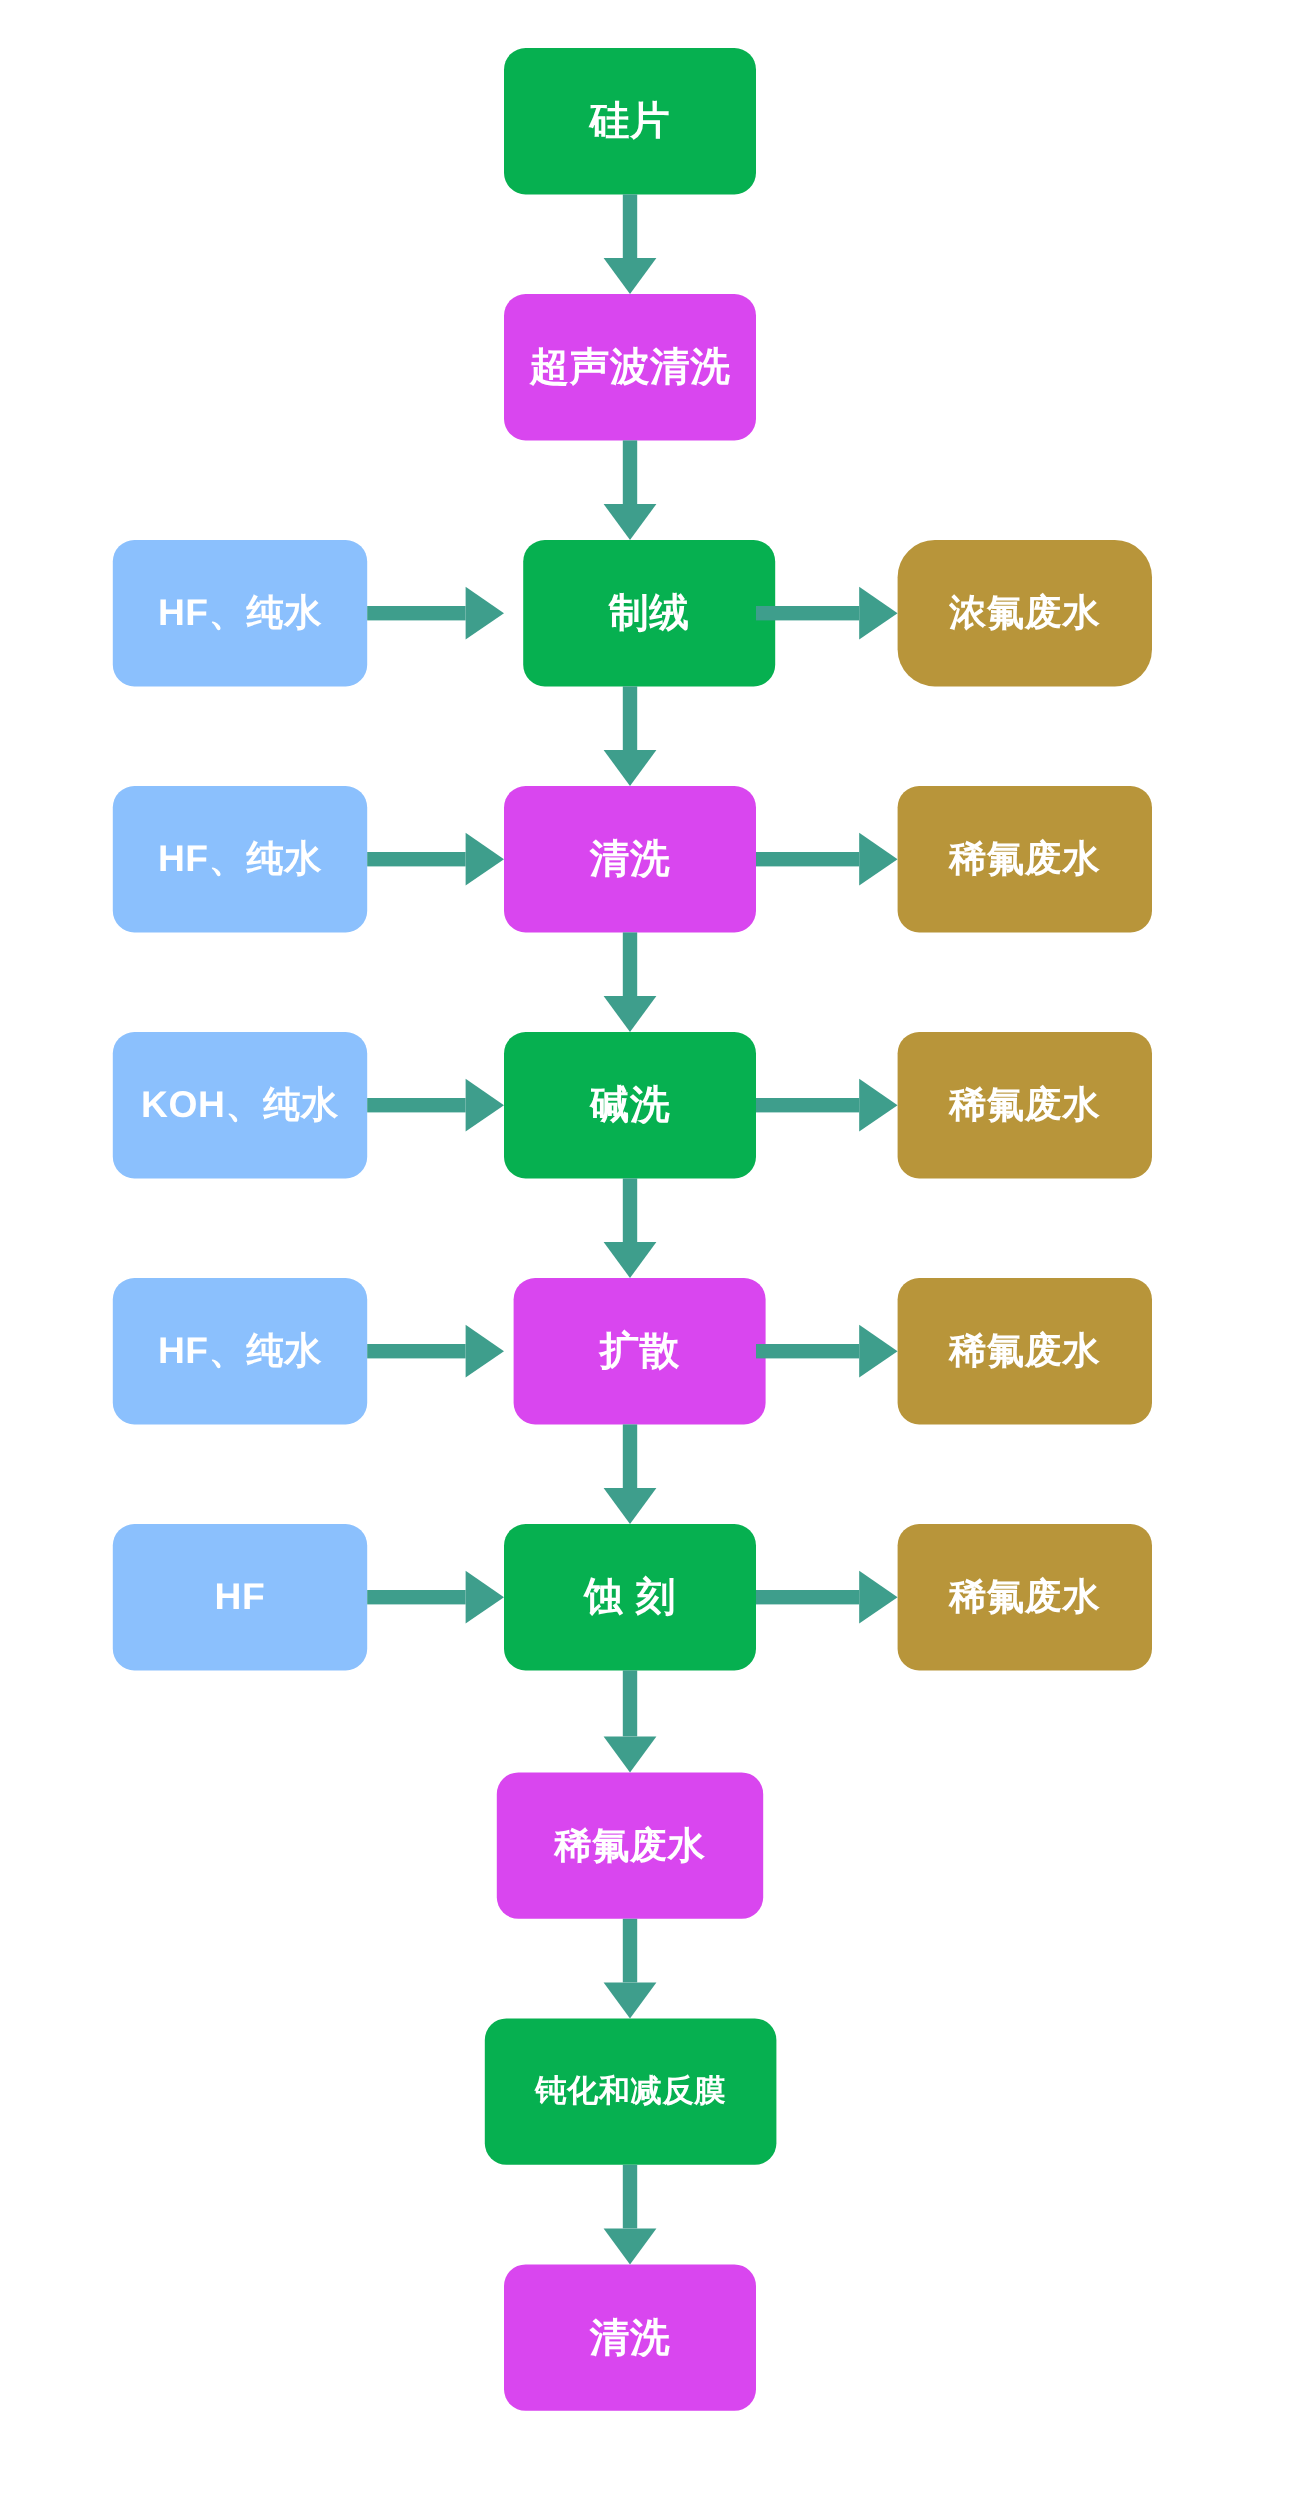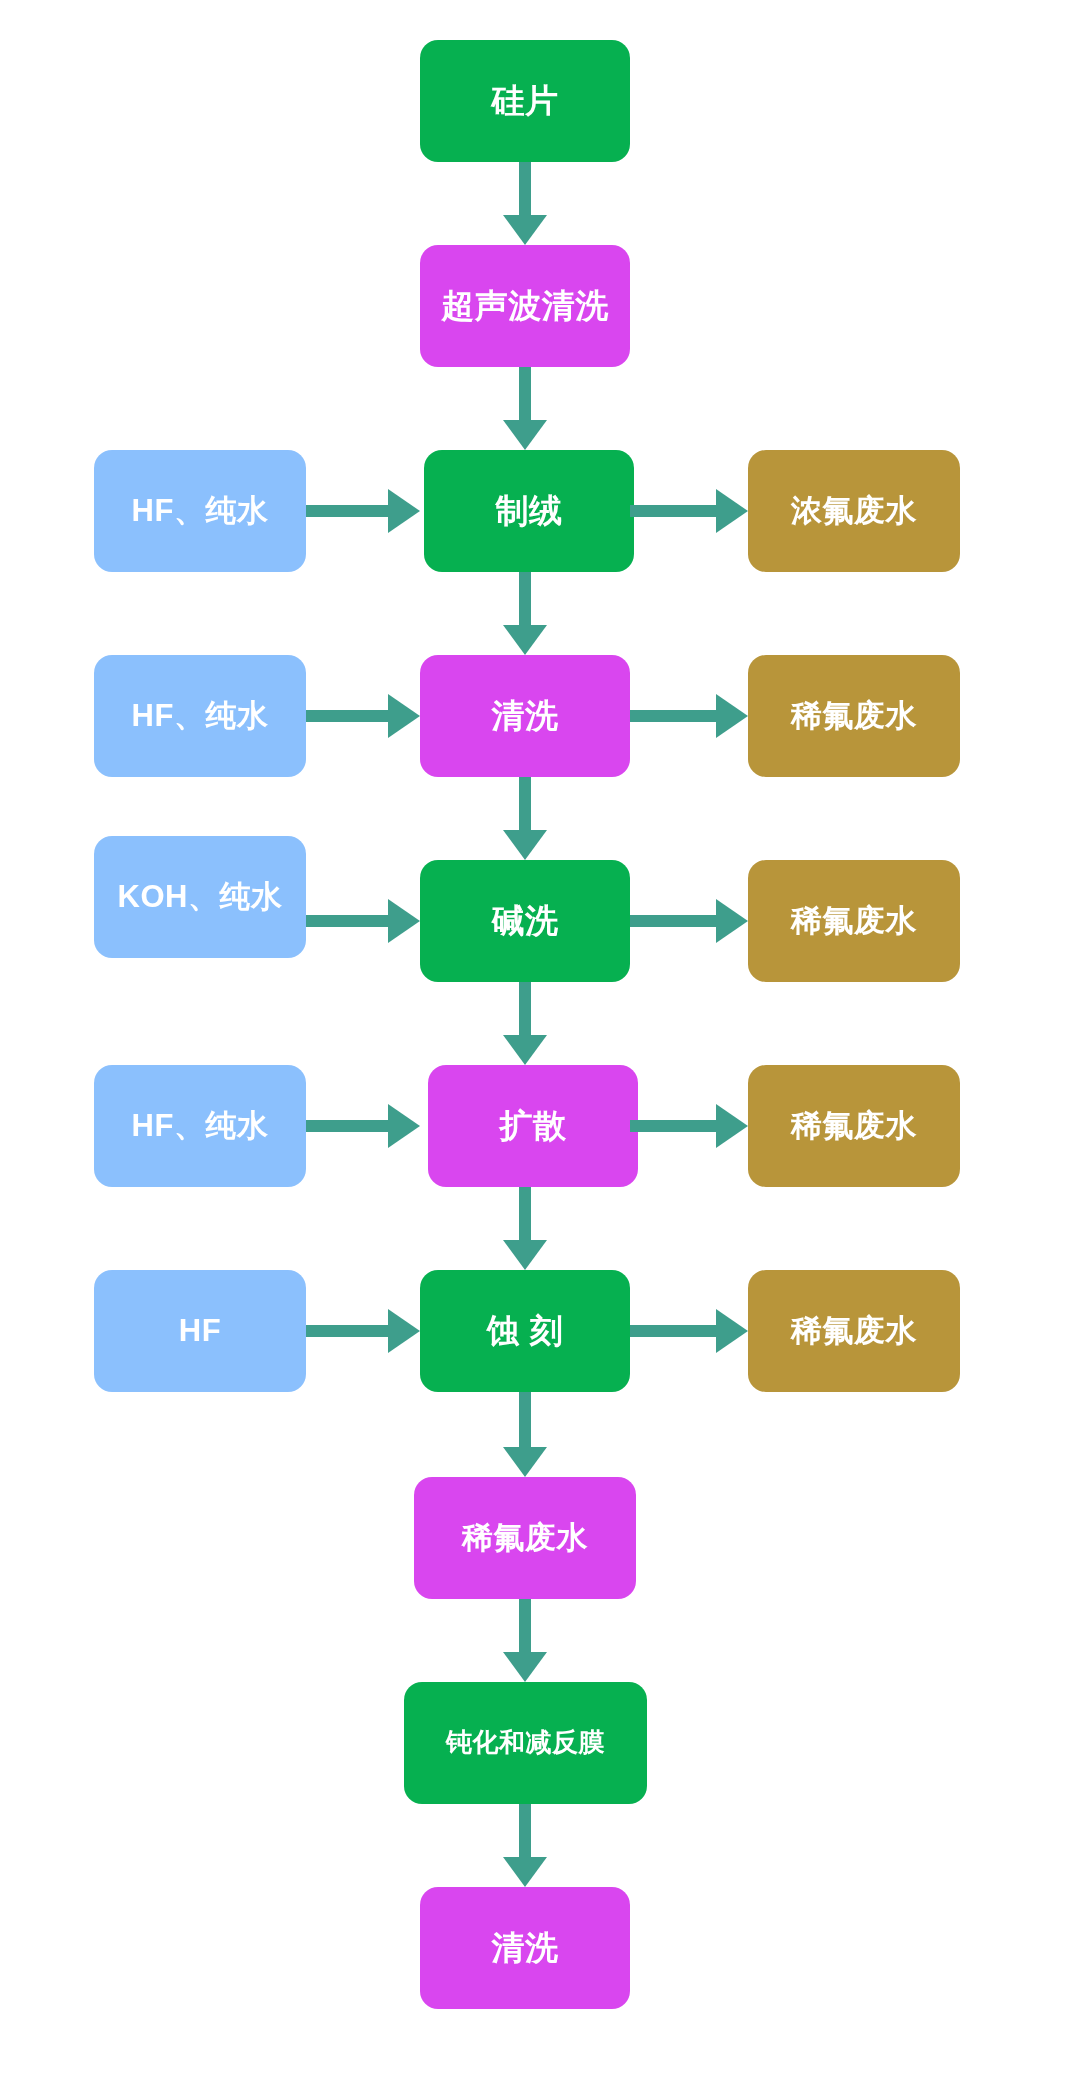--- a/index.html
+++ b/index.html
@@ -101,21 +101,21 @@
 <div id="flow-canvas">
 
   <div class="node c-green size-main" style="left:420px; top:40px;">
     <span class="node-label">硅片</span>
   </div>
 
   <div class="node c-blue size-main" style="left:420px; top:245px;">
     <span class="node-label">超声波清洗</span>
   </div>
 
-  <div class="node c-green size-main" style="left:424px; top:450px;">
+  <div class="node c-green size-main" style="left:436px; top:450px;">
     <span class="node-label">制绒</span>
   </div>
 
   <div class="node c-blue size-main" style="left:420px; top:655px;">
     <span class="node-label">清洗</span>
   </div>
 
   <div class="node c-green size-main" style="left:420px; top:860px;">
     <span class="node-label">碱洗</span>
   </div>
@@ -141,33 +141,33 @@
   </div>
 
   <div class="node c-ltblue size-side" style="left:94px; top:450px;">
     <span class="node-label">HF、纯水</span>
   </div>
 
   <div class="node c-ltblue size-side" style="left:94px; top:655px;">
     <span class="node-label">HF、纯水</span>
   </div>
 
-  <div class="node c-ltblue size-side" style="left:94px; top:836px;text-align:center;">
+  <div class="node c-ltblue size-side" style="left:94px; top:860px;text-align:center;">
     <span class="node-label">KOH、纯水</span>
   </div>
 
   <div class="node c-ltblue size-side" style="left:94px; top:1065px;">
     <span class="node-label">HF、纯水</span>
   </div>
 
   <div class="node c-ltblue size-side" style="left:94px; top:1270px;">
     <span class="node-label">HF</span>
   </div>
 
-  <div class="node c-gold size-side" style="left:748px; top:450px;">
+  <div class="node c-gold size-side" style="left:748px; top:450px;border-radius:31px;">
     <span class="node-label">浓氟废水</span>
   </div>
 
   <div class="node c-gold size-side" style="left:748px; top:655px;">
     <span class="node-label">稀氟废水</span>
   </div>
 
   <div class="node c-gold size-side" style="left:748px; top:860px;">
     <span class="node-label">稀氟废水</span>
   </div>

